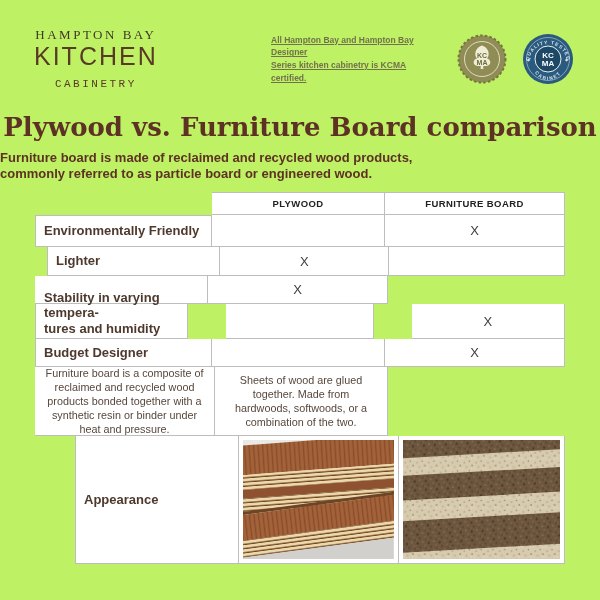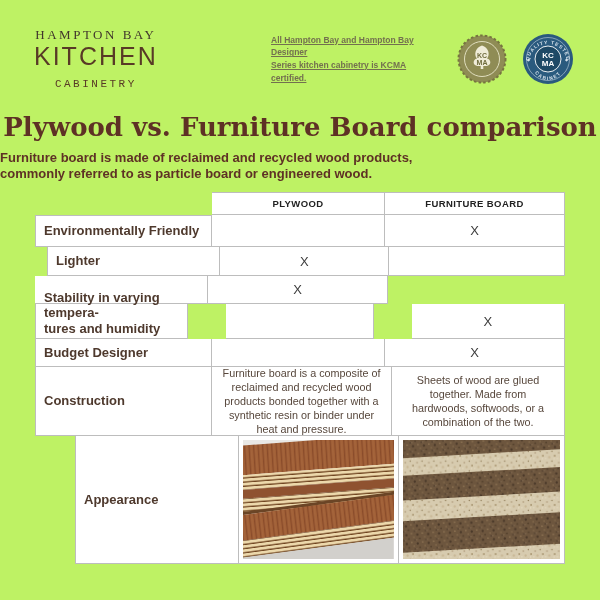--- a/index.html
+++ b/index.html
@@ -127,21 +127,20 @@
       <div class="t-cell c-val c-fb">X</div>
     </div>
 
     <div class="t-row r5">
       <div class="t-cell c-label">Budget Designer</div>
       <div class="t-cell c-val c-ply"></div>
       <div class="t-cell c-val c-fb">X</div>
     </div>
 
     <div class="t-row r6">
-      <div class="t-cell c-label">Construction</div>
       <div class="t-cell c-val c-fb">Furniture board is a composite of reclaimed and recycled wood products bonded together with a synthetic resin or binder under heat and pressure.</div>
       <div class="t-cell c-val c-ply">Sheets of wood are glued together. Made from hardwoods, softwoods, or a combination of the two.</div>
     </div>
 
     <div class="t-row r7">
       <div class="t-cell c-label">Appearance</div>
       <div class="t-cell c-val c-ply">
         <svg class="photo" viewBox="0 0 167 121" preserveAspectRatio="none">
           <defs>
             <pattern id="grainA" width="5" height="8" patternUnits="userSpaceOnUse">

